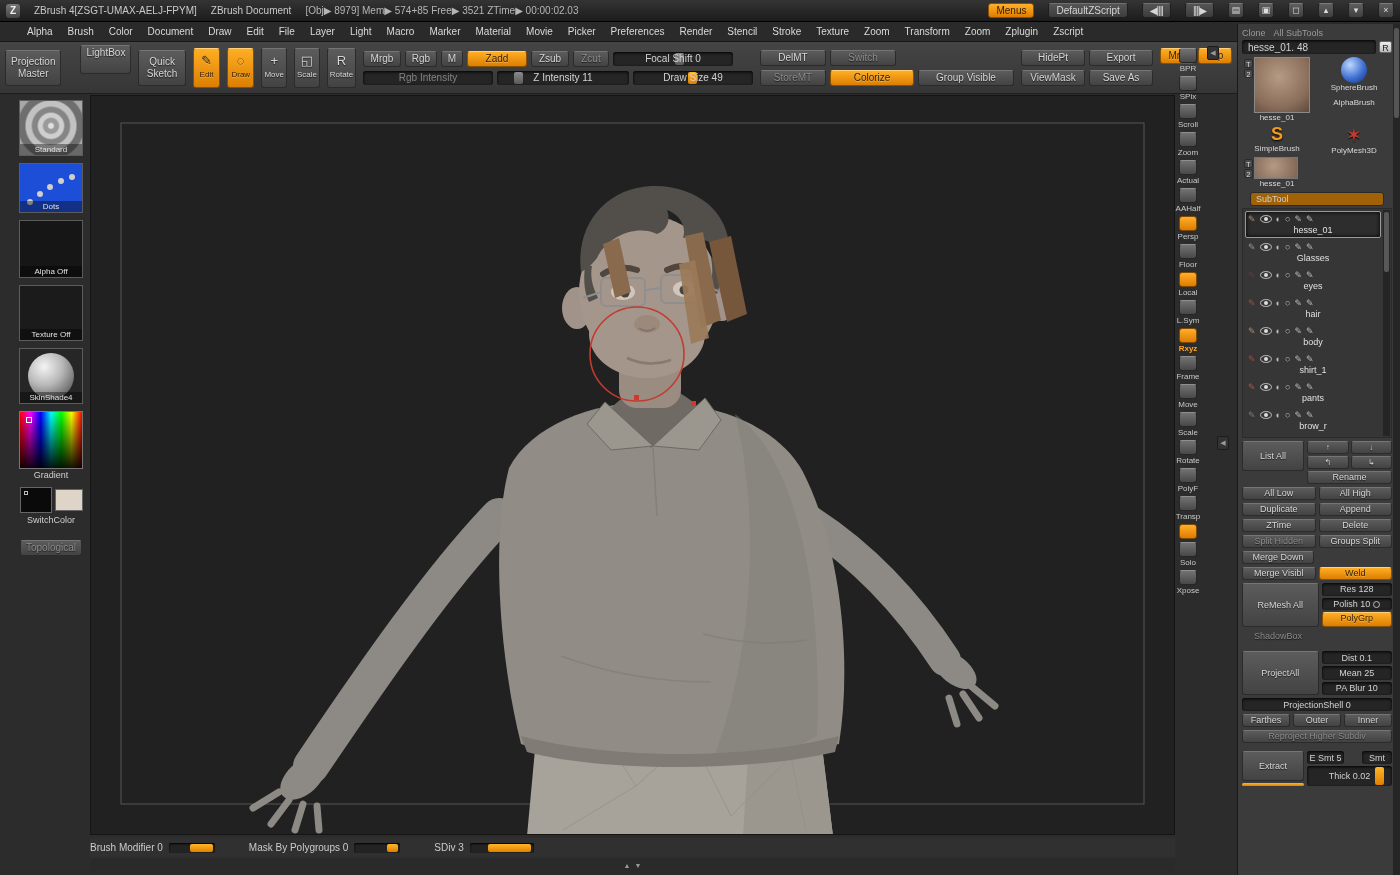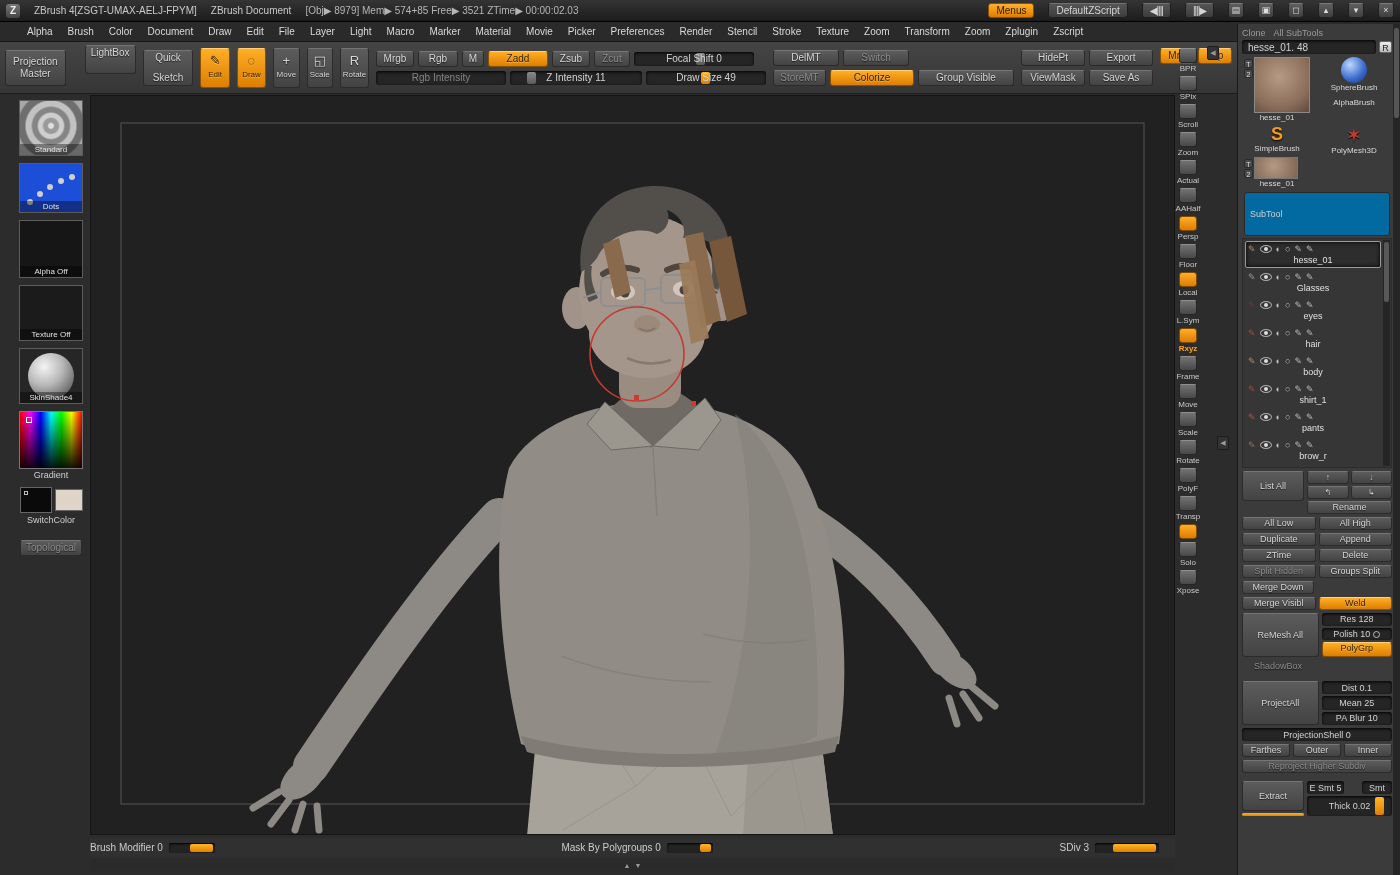--- a/index.html
+++ b/index.html
@@ -59,21 +59,21 @@
   .thumb { position:relative; width:64px; border:1px solid #5c5c5c; background:#202020; }
   .thumb .cap { position:absolute; left:0; right:0; bottom:0; font-size:8px; text-align:center;
     color:#e0e0e0; background:rgba(0,0,0,.38); padding:1px 0; }
   .lsb-label { font-size:9px; color:#cfcfcf; margin-top:-3px; }
   .swatches { display:flex; gap:3px; align-items:flex-start; }
 
   
   .canvas { position:absolute; left:90px; top:95px; width:1085px; height:740px; background:#212121;
     border:1px solid #141414; overflow:hidden; }
   .bottom-bar { position:absolute; left:90px; top:838px; width:1085px; height:19px; background:#303030;
-    display:flex; justify-content:space-between; align-items:center; gap:34px; padding-right:16px; font-size:10px; }
+    display:flex; justify-content:flex-start; align-items:center; gap:34px; padding-right:16px; font-size:10px; }
   .bb-group { display:flex; align-items:center; gap:6px; }
   .bb-track { position:relative; width:46px; height:10px; background:#232323; border-radius:2px;
     box-shadow:inset 0 1px 2px #000; }
   .scroll-strip { position:absolute; left:90px; top:859px; width:1085px; height:12px; background:#2a2a2a;
     display:flex; align-items:center; justify-content:center; gap:4px; font-size:7px; color:#9a9a9a; }
 
   
   .right-strip { position:absolute; top:44px; right:197px; width:30px; height:790px;
     display:flex; flex-direction:column; align-items:center; gap:3px; padding-top:4px; }
   .strip-btn { display:flex; flex-direction:column; align-items:center; gap:1px; }
@@ -104,22 +104,22 @@
     background:#4a4a4a; border:1px solid #2a2a2a; border-radius:2px; }
   .mini-cap { font-size:8px; color:#d8d8d8; text-align:center; }
   .sphere-ico { width:26px; height:26px; border-radius:50%; margin:0 auto;
     background:radial-gradient(circle at 35% 30%, #bcd8ff, #3f6fd0 55%, #132f7a); }
   .star-ico { font-size:20px; color:#c23b2e; text-align:center; line-height:22px; text-shadow:0 1px 1px #000; }
   .sbrush-ico { font-size:18px; font-weight:bold; color:#f09b1a; text-align:center; line-height:20px;
     text-shadow:0 1px 2px #000; }
   .smallthumb { position:relative; width:44px; height:22px; margin-left:12px; border:1px solid #777;
     background:radial-gradient(circle at 45% 40%, #b59a84, #7d6452); }
 
-  .subtool-hdr { background:#0369a1; border:1px solid #2a2a2a; border-radius:3px; padding:16px 5px;
-    color:#cfcfcf; margin:2px 2px; font-size:9px; }
+  .subtool-hdr { background:#a16207; border:1px solid #2a2a2a; border-radius:3px; padding:1px 5px;
+    color:#cfcfcf; margin:2px 8px; font-size:9px; }
   .subtool-list { position:relative; background:#363636; border:1px solid #2b2b2b; padding:2px 10px 2px 2px; }
   .st-scroll { position:absolute; right:1px; top:1px; bottom:1px; width:7px; background:#252525; }
   .st-scroll .thumb-v { position:absolute; left:1px; top:2px; width:5px; height:60px; background:#585858; border-radius:2px; }
   .st-row { border:1px solid transparent; border-radius:2px; padding:1px 2px; margin-bottom:1px; }
   .st-row.selected { border-color:#9a9a9a; background:#2d2d2d; box-shadow:inset 0 0 4px #000; }
   .st-icons { display:flex; align-items:center; gap:4px; height:12px; }
   .st-icons span { font-size:9px; line-height:10px; color:#bdbdbd; }
   .st-eye { display:inline-block; width:12px; height:8px; border:1px solid #aaa; border-radius:50%;
     position:relative; }
   .st-eye::after { content:""; position:absolute; left:3px; top:1px; width:4px; height:4px;
@@ -185,21 +185,21 @@
       <div class="menu-item">Zoom</div>
       <div class="menu-item">Zplugin</div>
       <div class="menu-item">Zscript</div>
     </div>
 
   <div class="toolbar">
     <div class="btn tallbtn" style="width:62px;white-space:normal;line-height:12px;">Projection Master</div>
     <div class="stack" style="align-self:flex-start;">
       <div class="btn" style="height:29px;margin-left:12px;">LightBox</div>
     </div>
-    <div class="btn tallbtn" style="width:52px;white-space:normal;line-height:20px;">Quick Sketch</div>
+    <div class="btn tallbtn" style="width:52px;white-space:normal;line-height:12px;">Quick Sketch</div>
     <div class="btn orange iconbtn">
       <span class="g">✎</span>
       <span class="l">Edit</span>
     </div>
     <div class="btn orange iconbtn">
       <span class="g">◌</span>
       <span class="l">Draw</span>
     </div>
     <div class="btn iconbtn" style="width:27px;">
       <span class="g">+</span>
@@ -210,21 +210,21 @@
       <span class="l">Scale</span>
     </div>
     <div class="btn iconbtn" style="width:29px;">
       <span class="g">R</span>
       <span class="l">Rotate</span>
     </div>
 
     <div class="stack">
       <div class="hrow">
         <div class="btn" style="width:38px;">Mrgb</div>
-        <div class="btn" style="width:40px;">Rgb</div>
+        <div class="btn" style="width:32px;">Rgb</div>
         <div class="btn" style="width:22px;">M</div>
         <div class="btn orange" style="width:60px;text-align:center;">Zadd</div>
         <div class="btn" style="width:38px;">Zsub</div>
         <div class="btn ghost" style="width:36px;">Zcut</div>
         <div class="slider" style="width:120px;">
           <div class="knob" style="left:52%;"></div>
             <span>Focal Shift 0</span>
         </div>
       </div>
       <div class="hrow">
@@ -241,21 +241,21 @@
         </div>
       </div>
     </div>
 
     <div class="stack">
       <div class="hrow">
         <div class="btn" style="width:66px;">DelMT</div>
         <div class="btn ghost" style="width:66px;">Switch</div>
       </div>
       <div class="hrow">
-        <div class="btn ghost" style="width:53px;">StoreMT</div>
+        <div class="btn ghost" style="width:66px;">StoreMT</div>
         <div class="btn orange" style="width:84px;">Colorize</div>
         <div class="btn" style="width:96px;">Group Visible</div>
       </div>
     </div>
 
     <div class="stack">
       <div class="hrow">
         <div class="btn" style="width:64px;">HidePt</div>
         <div class="btn" style="width:64px;">Export</div>
       </div>

